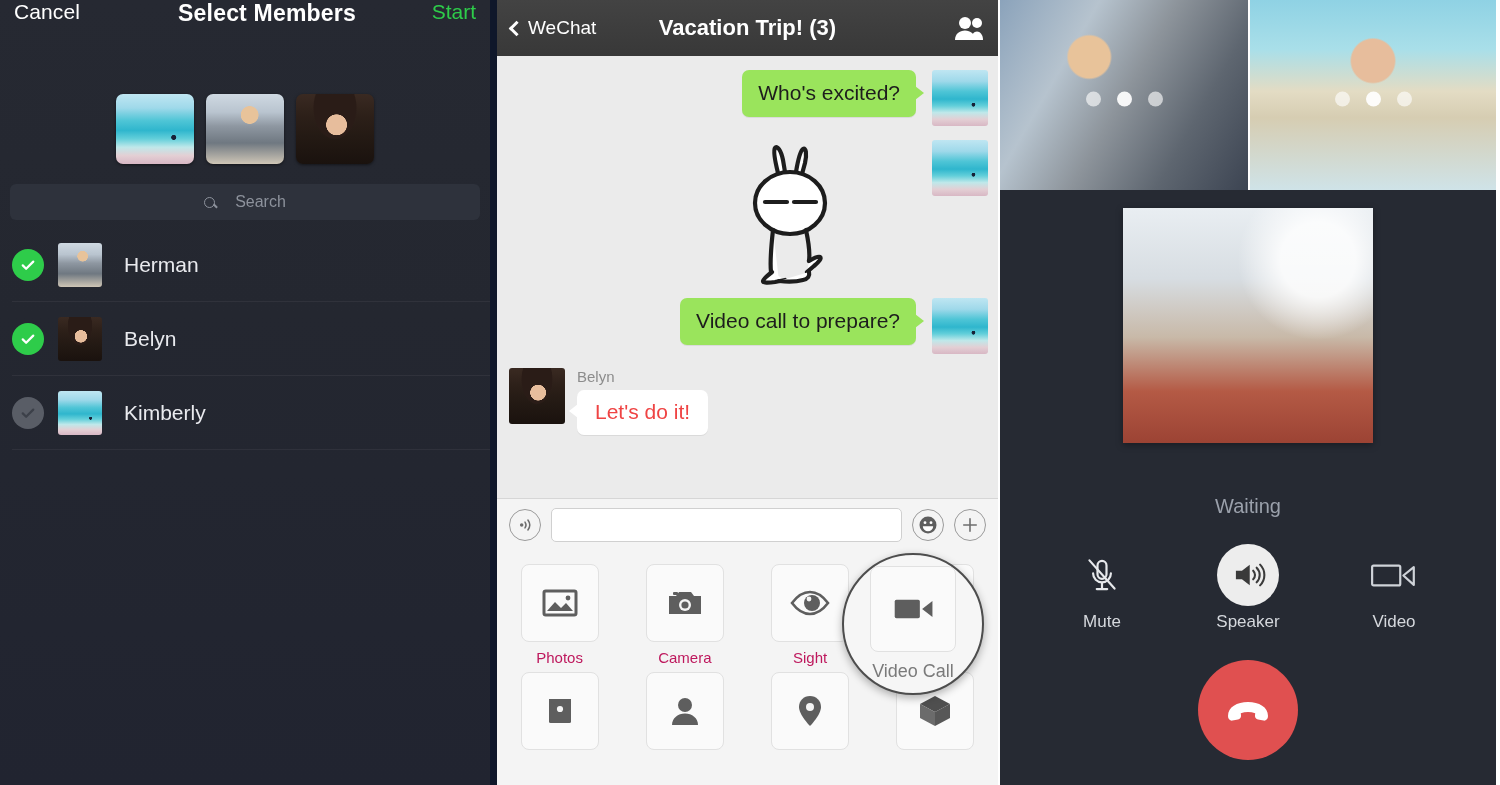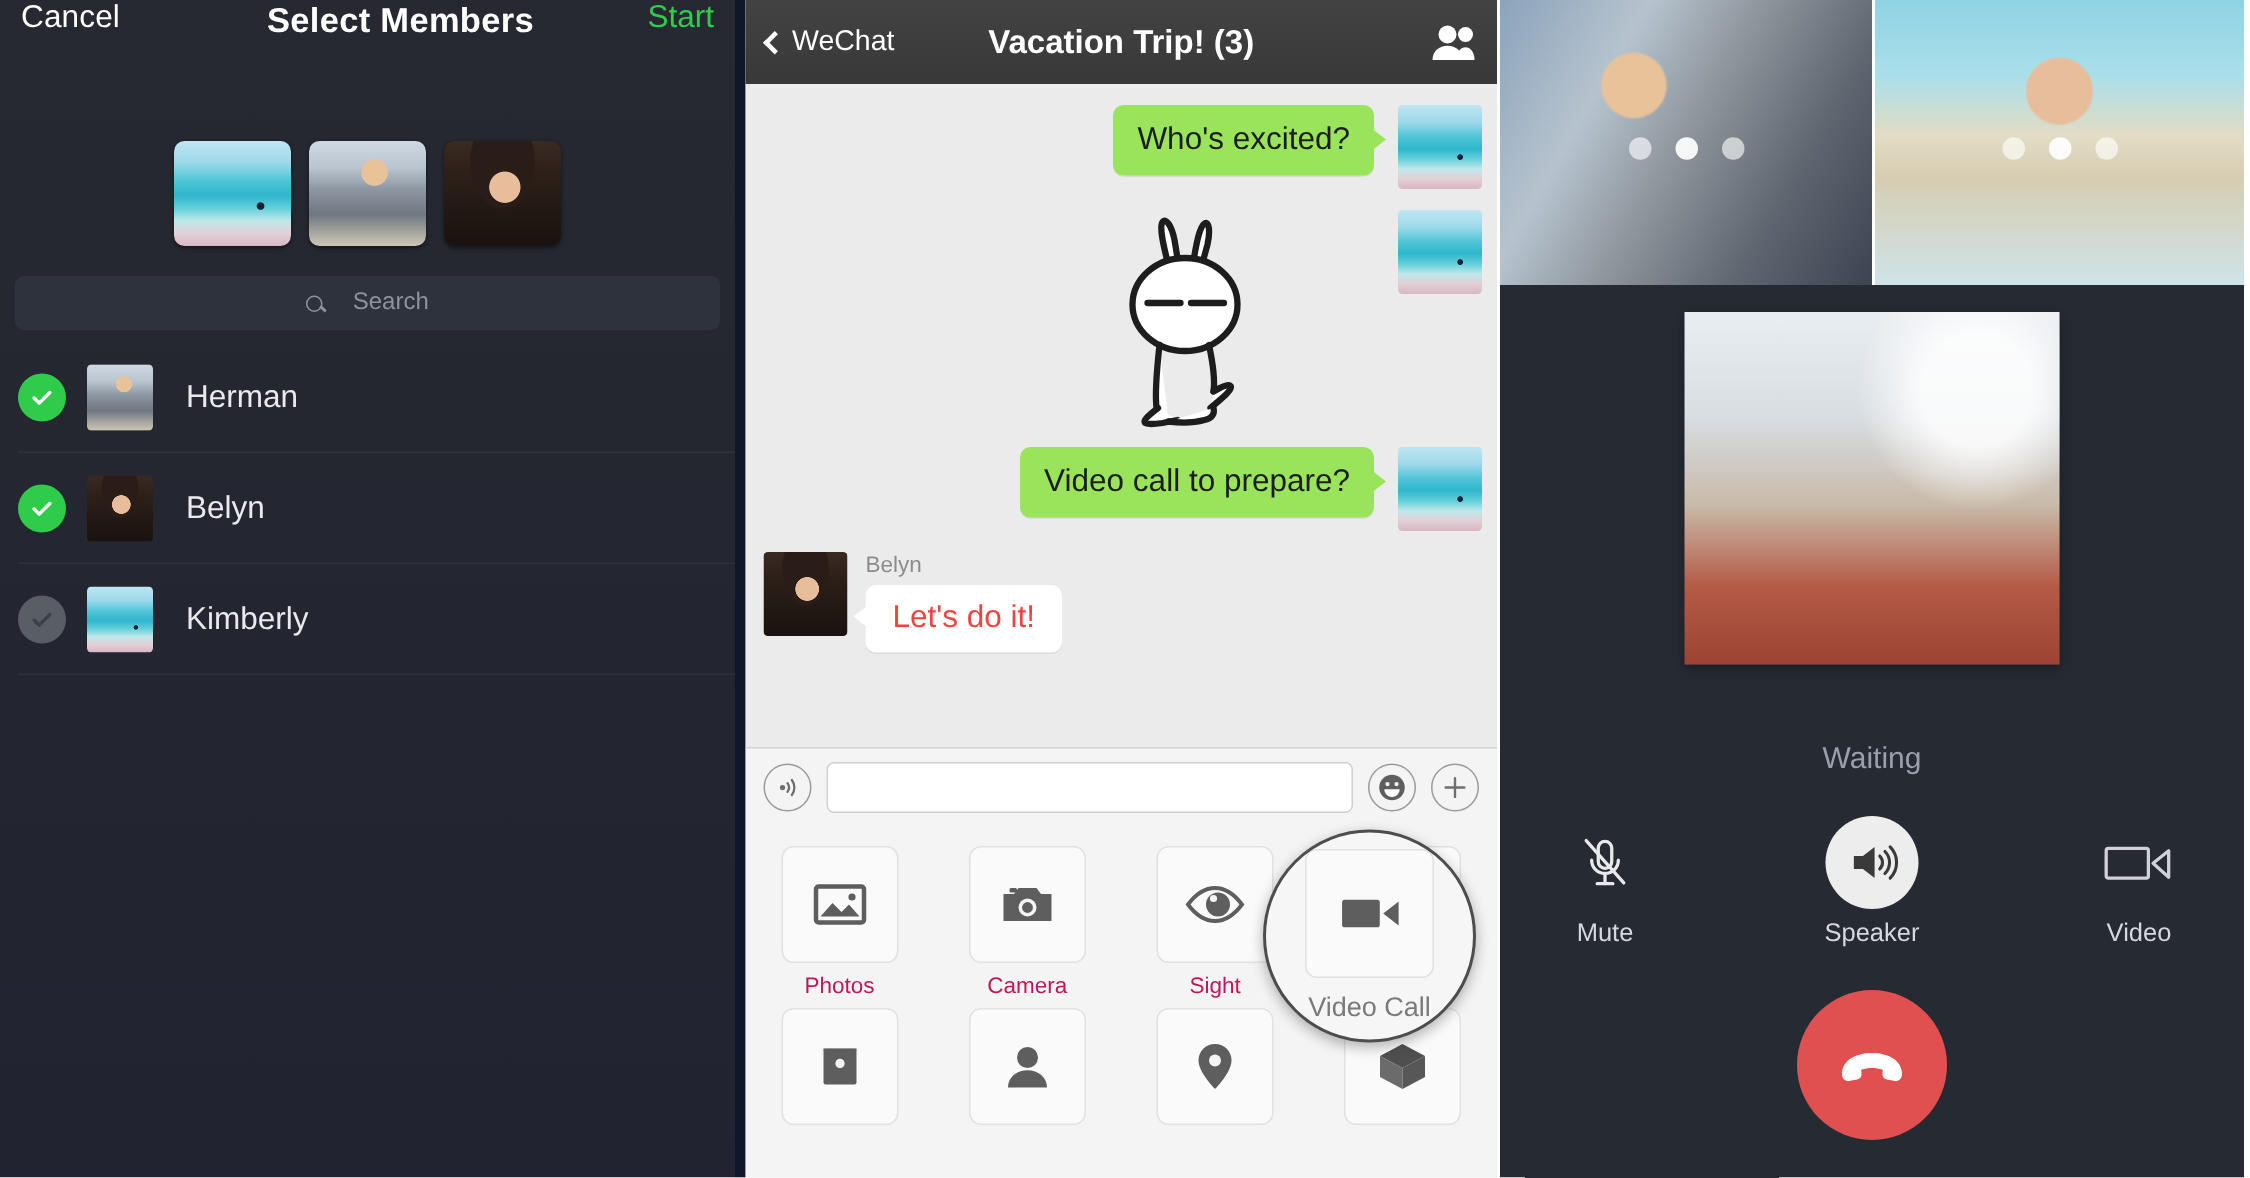--- a/index.html
+++ b/index.html
@@ -147,21 +147,21 @@
   .dot { width:15px; height:15px; border-radius:50%; background:rgba(255,255,255,.92); }
   .dot.dim { background:rgba(255,255,255,.62); }
 
   .call-self { display:flex; justify-content:center; padding-top:18px; }
   .call-self .frame { width:250px; height:235px; overflow:hidden;
     box-shadow:0 2px 7px rgba(0,0,0,.35); }
 
   .call-status { text-align:center; color:#9aa0ab; font-size:20px; margin-top:52px; }
 
   .call-ctrls { display:flex; justify-content:center; align-items:flex-start;
-    gap:82px; margin-top:26px; }
+    gap:50px; margin-top:26px; }
   .ctrl { width:96px; display:flex; flex-direction:column; align-items:center; }
   .ctrl .glyph { height:62px; display:flex; align-items:center; justify-content:center; }
   .ctrl .glyph svg { display:block; }
   .ctrl .lbl { margin-top:6px; color:#d5d8dd; font-size:17px; }
   .ctrl.active .glyph { width:62px; height:62px; border-radius:50%; background:#ededed; }
 
   .hangup-wrap { display:flex; justify-content:center; margin-top:28px; }
   .hangup { width:100px; height:100px; border-radius:50%; background:#e05050;
     display:flex; align-items:center; justify-content:center; }
   .hangup svg { width:52px; height:52px; display:block; }

